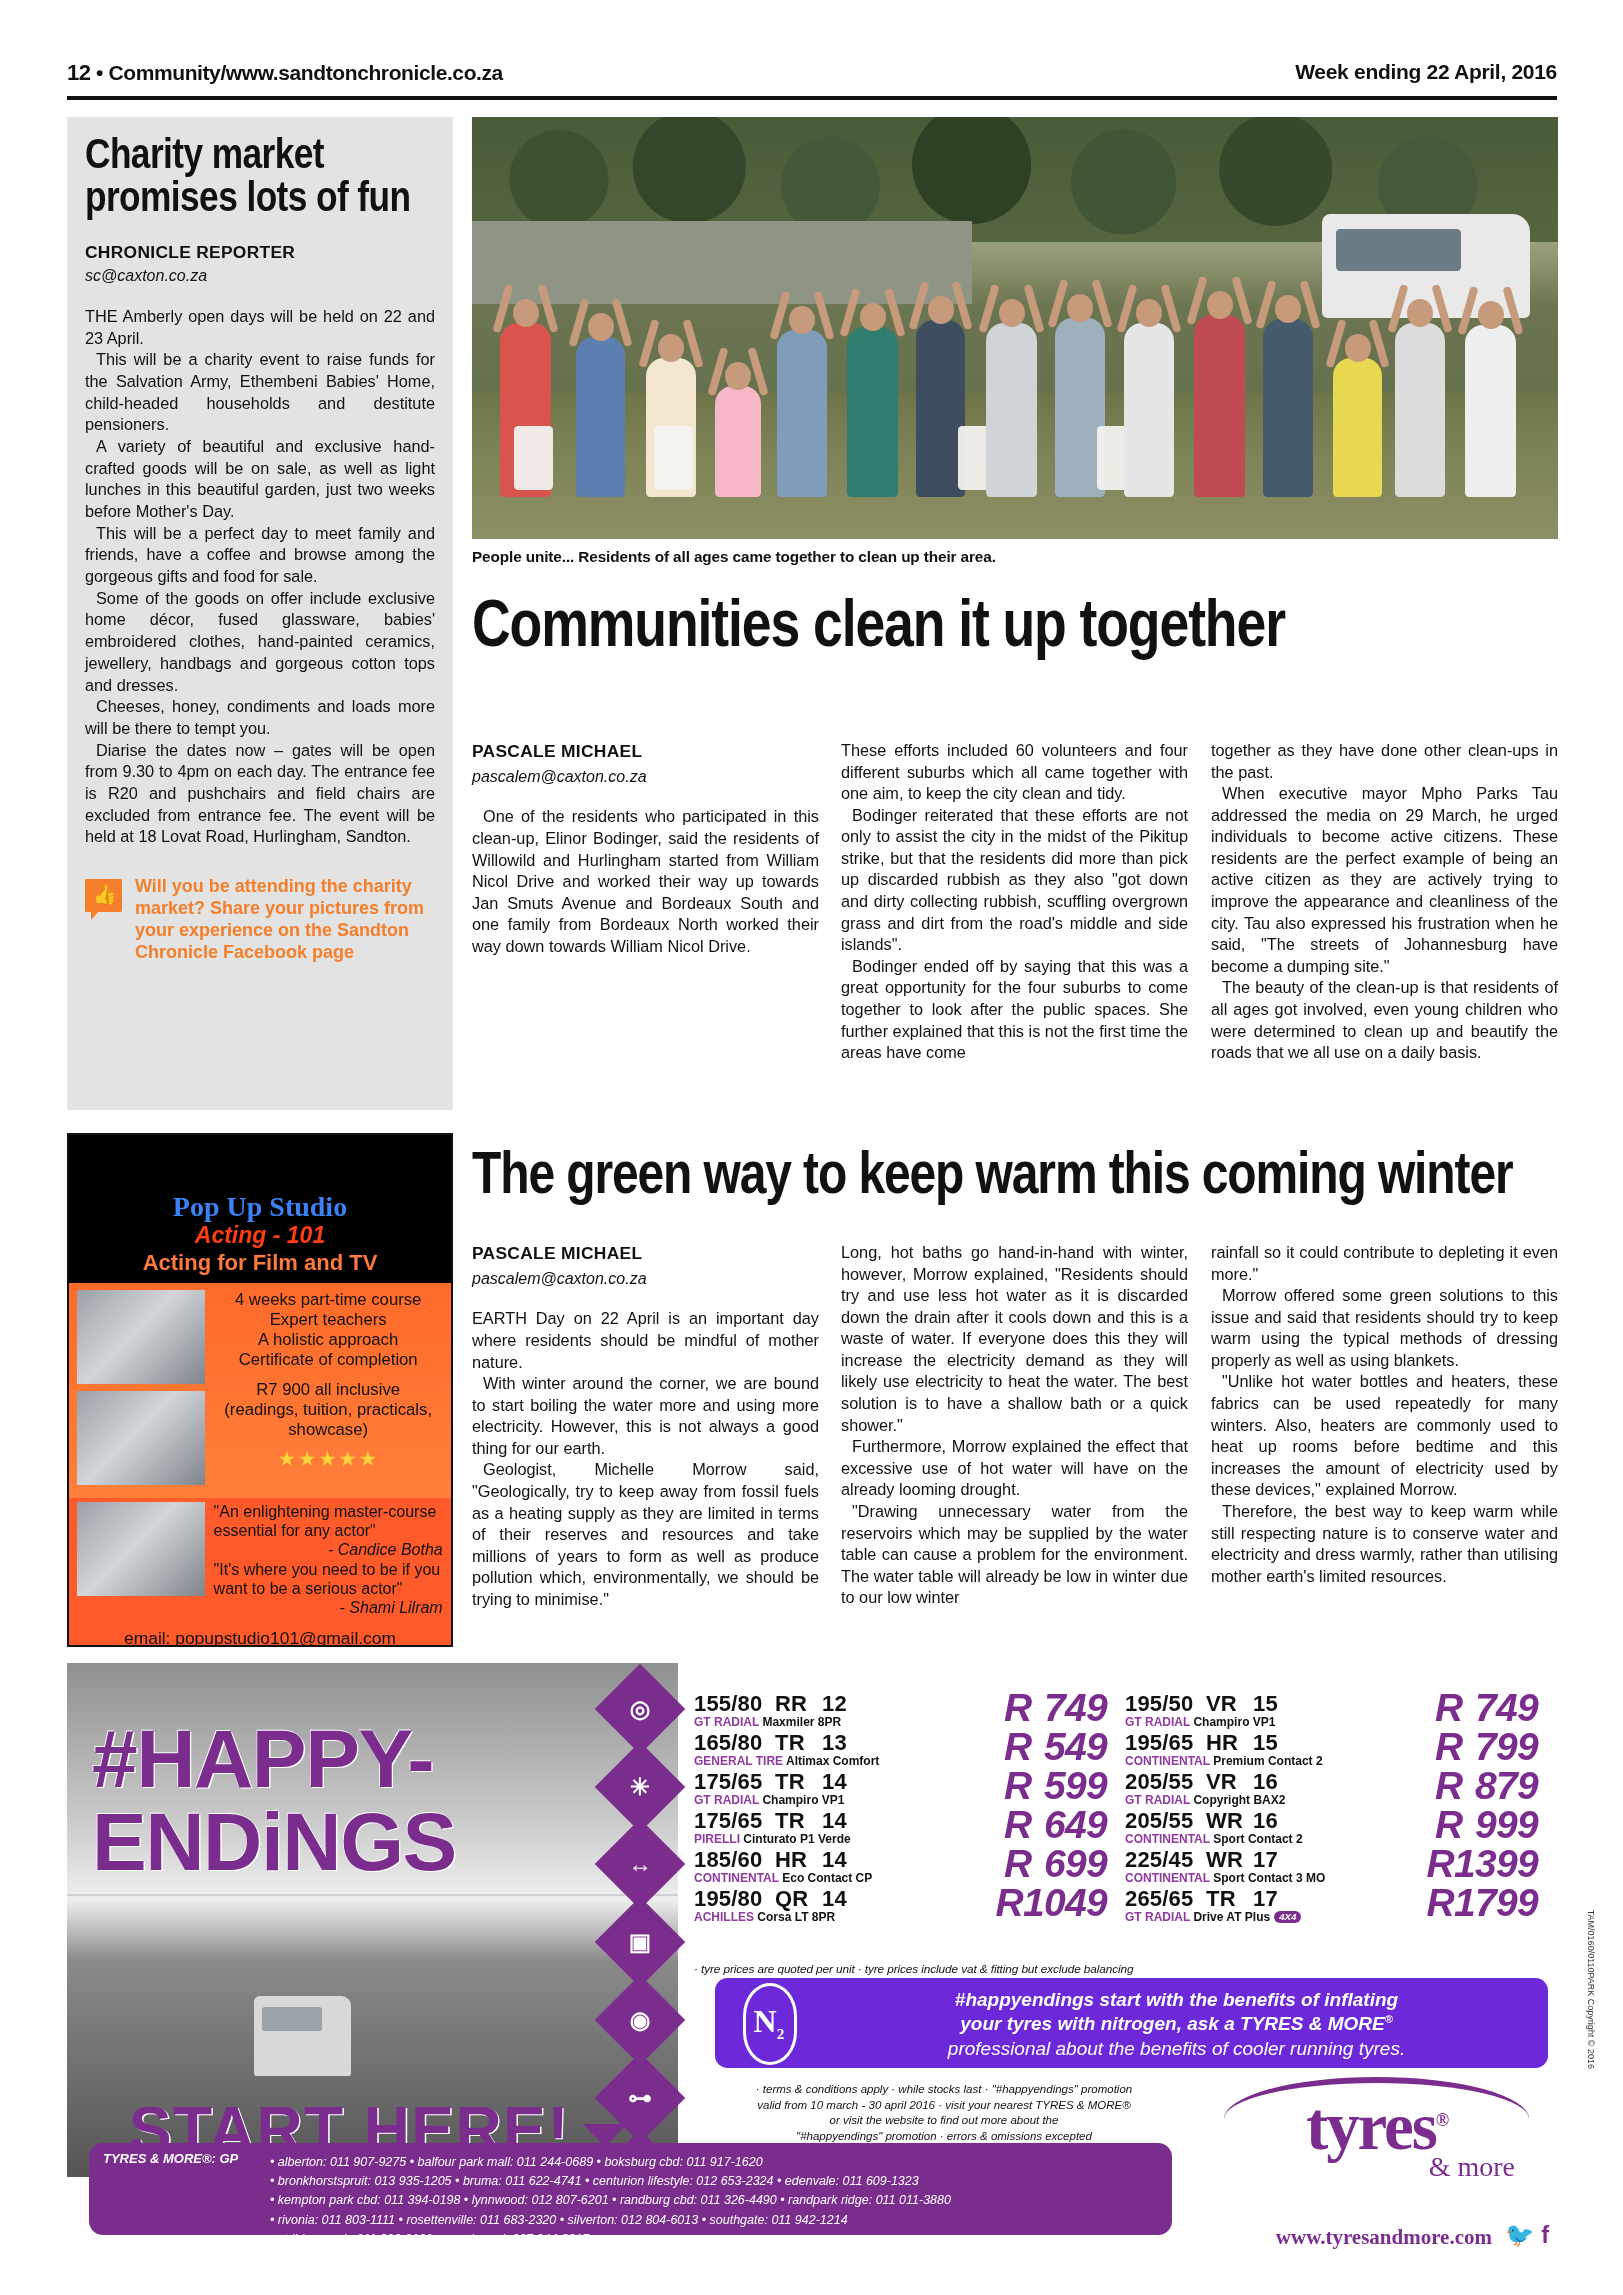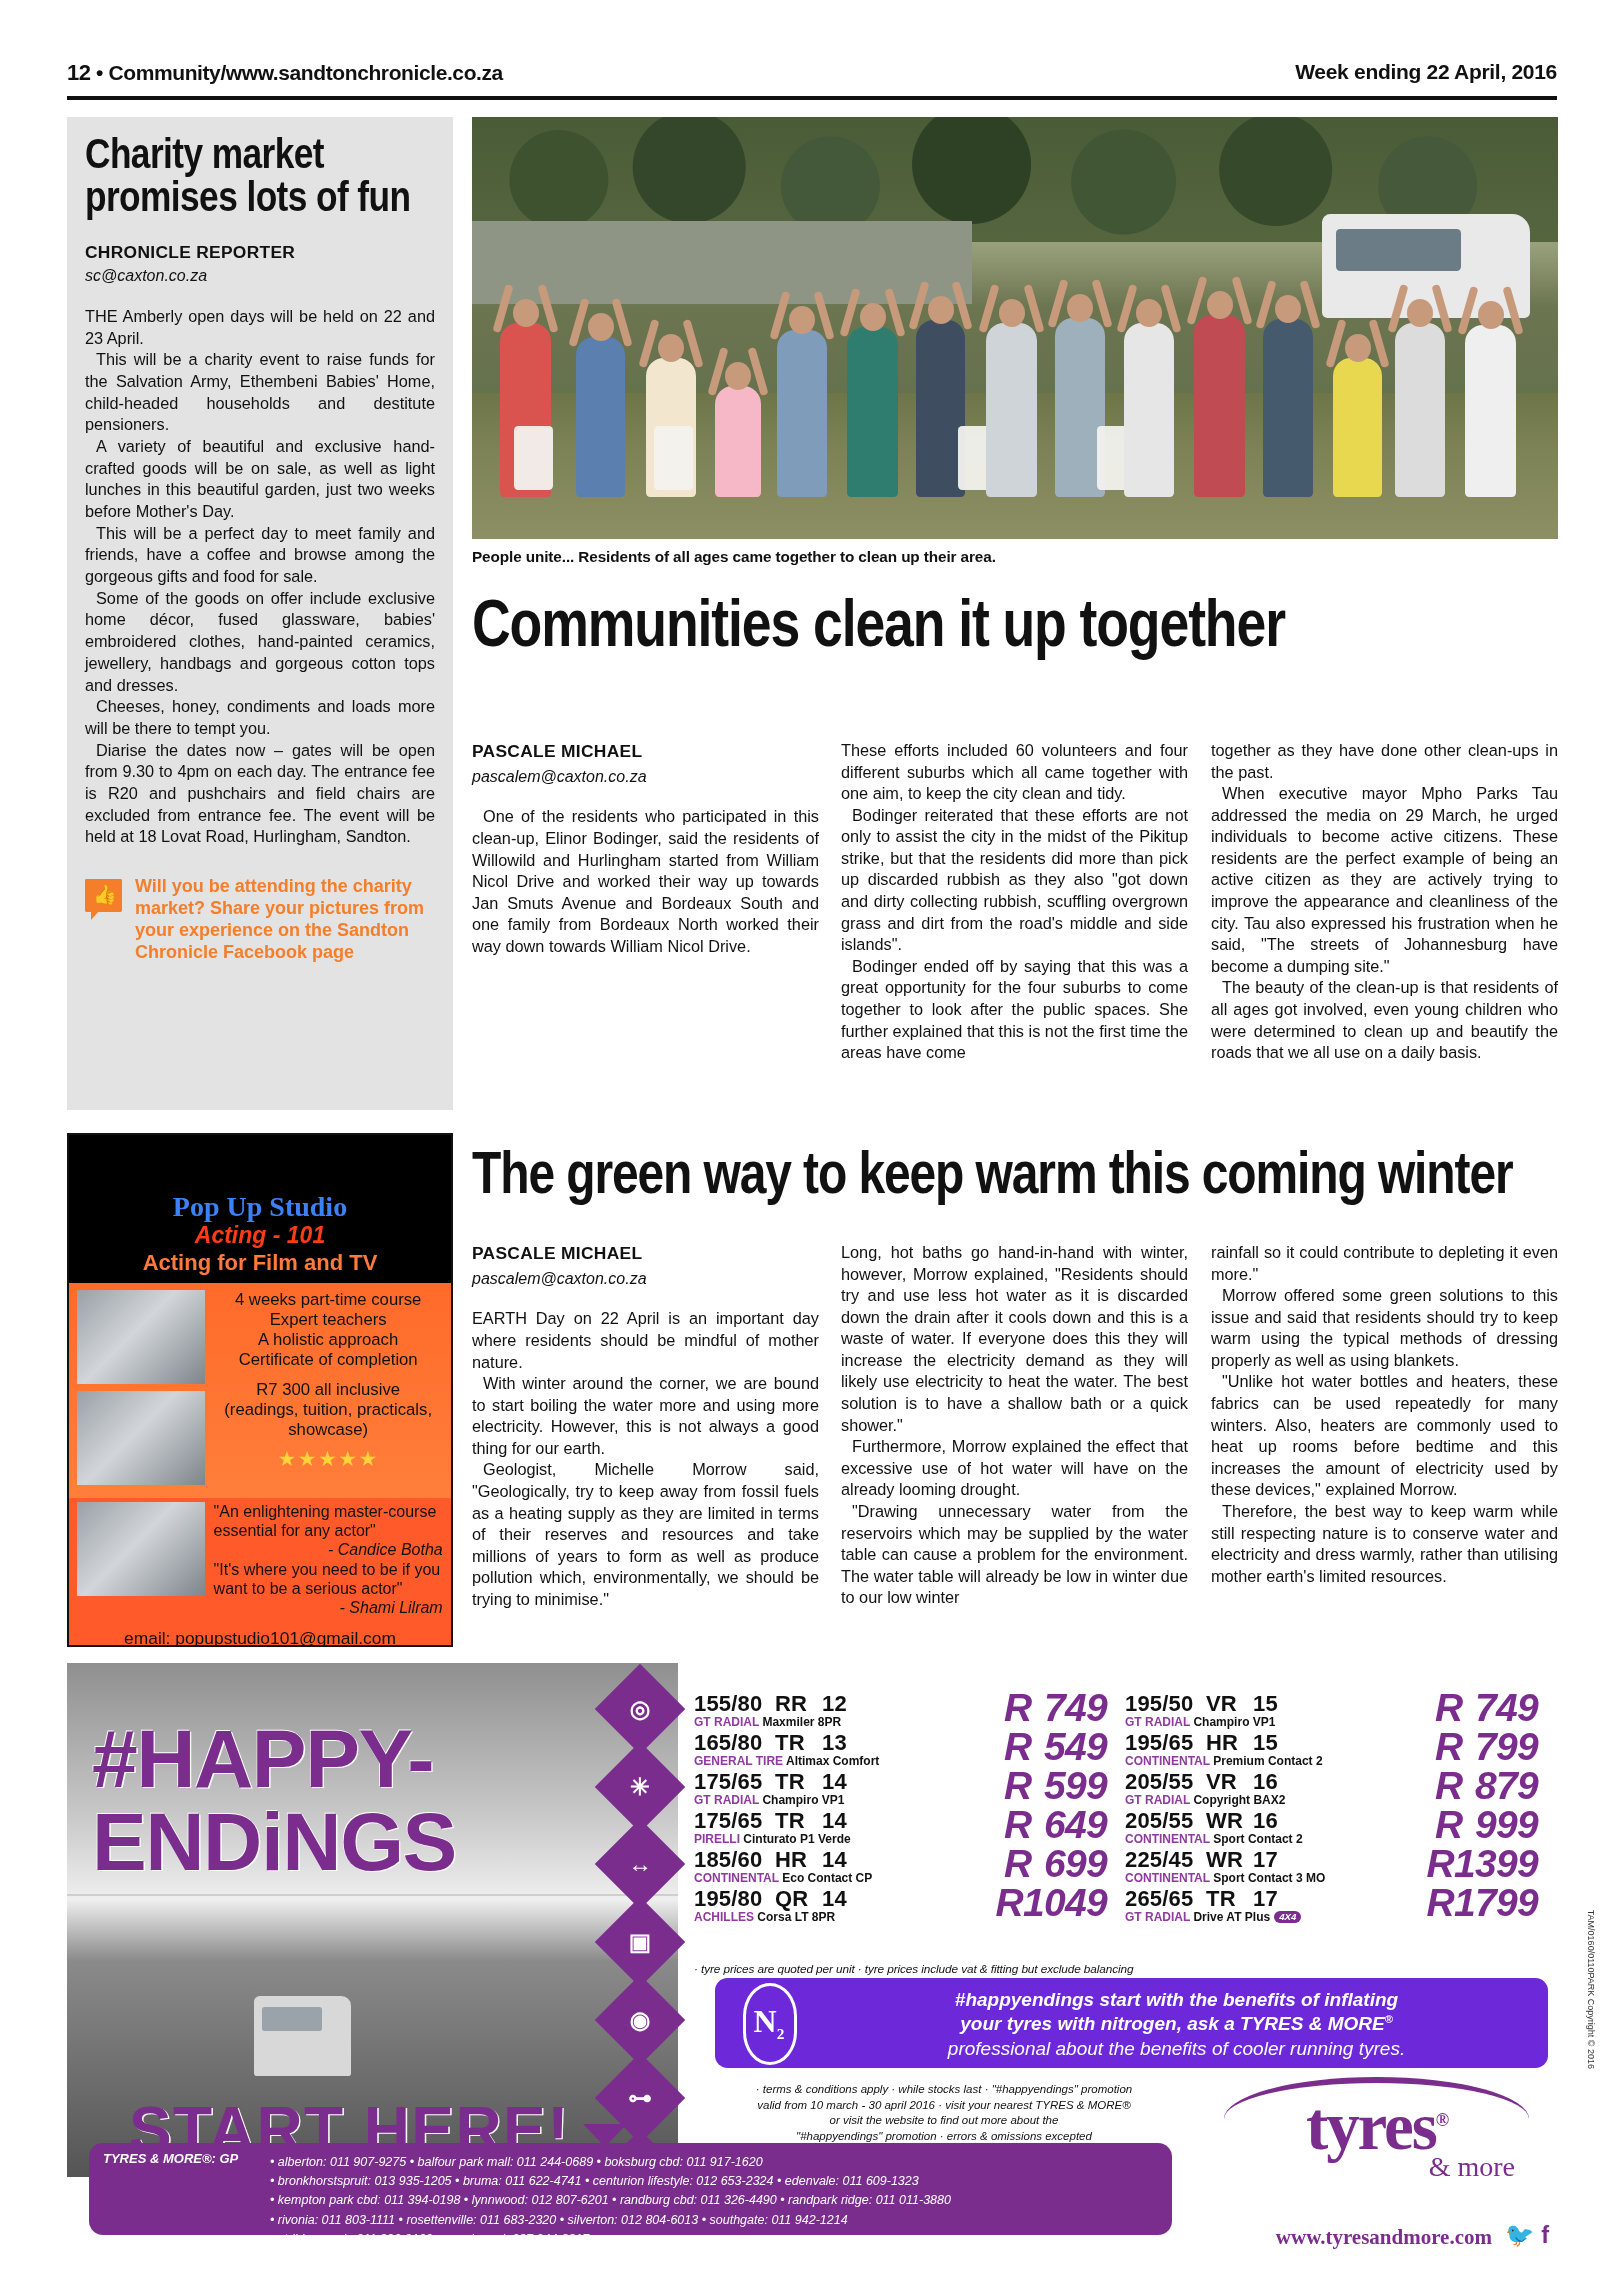--- a/index.html
+++ b/index.html
@@ -391,21 +391,21 @@
   <div class="pu-mid">
     <div class="pu-photos">
       <div class="pu-ph"></div>
       <div class="pu-ph"></div>
     </div>
     <div class="pu-bul">
       <div>4 weeks part-time course</div>
       <div>Expert teachers</div>
       <div>A holistic approach</div>
       <div>Certificate of completion</div>
-      <div class="blk2">R7 300 all inclusive</div>
+      <div class="blk2">R7 900 all inclusive</div>
       <div>(readings, tuition, practicals,</div>
       <div>showcase)</div>
       <div class="pu-stars">★★★★★</div>
     </div>
   </div>
   <div class="pu-quotes">
     <div class="pu-photos">
       <div class="pu-ph"></div>
     </div>
     <div class="pu-q">

